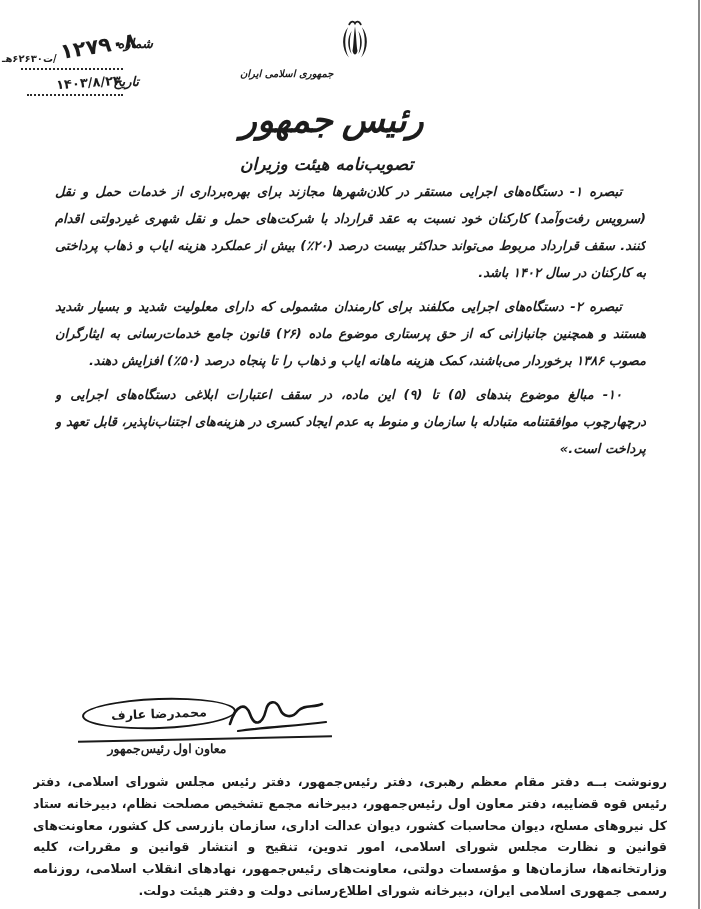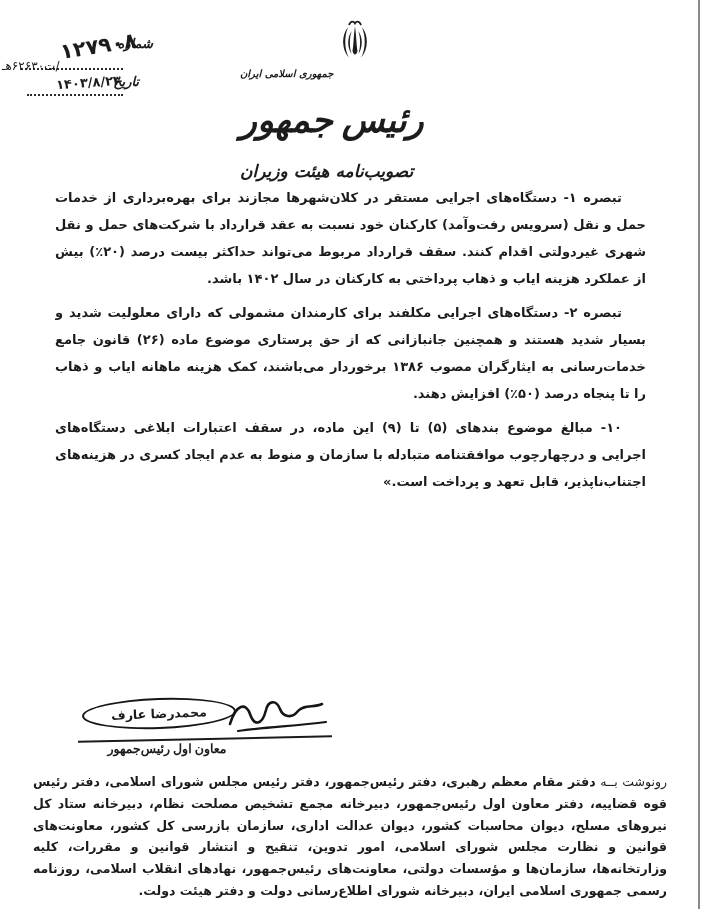--- a/index.html
+++ b/index.html
@@ -19,31 +19,31 @@
   .stamp{position:absolute;top:36px;left:0;width:175px;height:72px;}
   .st-label{position:absolute;font-size:13px;font-weight:bold;font-style:italic;white-space:nowrap;}
   .lbl1{right:22px;top:0;}
   .lbl2{right:36px;top:38px;}
   .hand{position:absolute;font-weight:bold;white-space:nowrap;}
   .hand.num{right:38px;top:-2px;font-size:21px;letter-spacing:2px;transform:rotate(-9deg);}
   .hand.date{right:54px;top:39px;font-size:13px;letter-spacing:1px;transform:rotate(-4deg);direction:ltr;}
   .dots{position:absolute;border-bottom:2px dotted #2a2a2a;height:0;}
   .dots1{right:52px;top:32px;width:102px;}
   .dots2{right:52px;top:58px;width:96px;}
-  .suffix{position:absolute;left:2px;top:23px;font-size:12px;font-weight:normal;white-space:nowrap;}
+  .suffix{position:absolute;left:2px;top:17px;font-size:10px;font-weight:bold;white-space:nowrap;}
 
   
   .letterhead{position:absolute;top:20px;left:240px;width:230px;text-align:left;}
   .emblem{display:block;margin:0 auto;width:36px;height:47px;}
   .republic{font-size:10px;font-weight:bold;font-style:italic;margin-top:1px;}
   .office{font-size:35px;font-weight:bold;font-style:italic;line-height:44px;margin-top:20px;white-space:nowrap;font-family:Liberation Serif, serif;}
-  .doctype{font-size:17px;font-weight:bold;font-style:italic;margin-top:18px;white-space:nowrap;}
+  .doctype{font-size:17px;font-weight:bold;font-style:italic;margin-top:11px;white-space:nowrap;}
 
   
-  .body{position:absolute;top:184px;right:55px;left:55px;max-height:500px;overflow:hidden;}
+  .body{position:absolute;top:178px;right:55px;left:55px;max-height:500px;overflow:hidden;font-style:italic;}
   .para{
     margin:0 0 7px 0;
     font-size:13px;line-height:27px;
     font-weight:bold;
     text-align:justify;
     text-indent:24px;
   }
   .para.clause{text-align:right;text-indent:12px;}
 
   
@@ -59,21 +59,21 @@
   .sig-line{position:absolute;left:0;top:52px;width:254px;border-top:2px solid #1a1a1a;transform:rotate(-1.2deg);}
   .sig-title{position:absolute;left:8px;top:55px;width:162px;text-align:center;font-size:12.5px;font-weight:bold;white-space:nowrap;font-family:Liberation Serif, serif;}
 
   
   .footer{
     position:absolute;top:771px;right:34px;left:33px;
     font-size:12.5px;line-height:21.8px;
     font-weight:bold;text-align:justify;
     max-height:138px;overflow:hidden;margin:0;
   }
-  .footer .lead{font-weight:normal;}
+  .footer .lead{font-weight:bold;}
 </style>
 </head>
 <body>
 
 <div class="page">
   <div class="edge-line"></div>
 
   <div class="stamp">
     <span class="st-label lbl1">شماره</span>
     <span class="hand num">۱۲۷۹۰۸</span>

